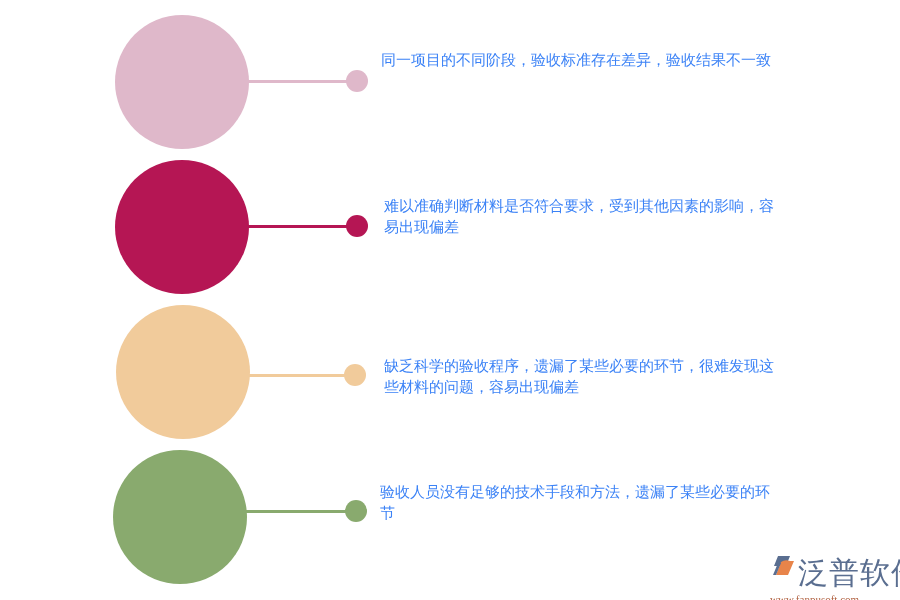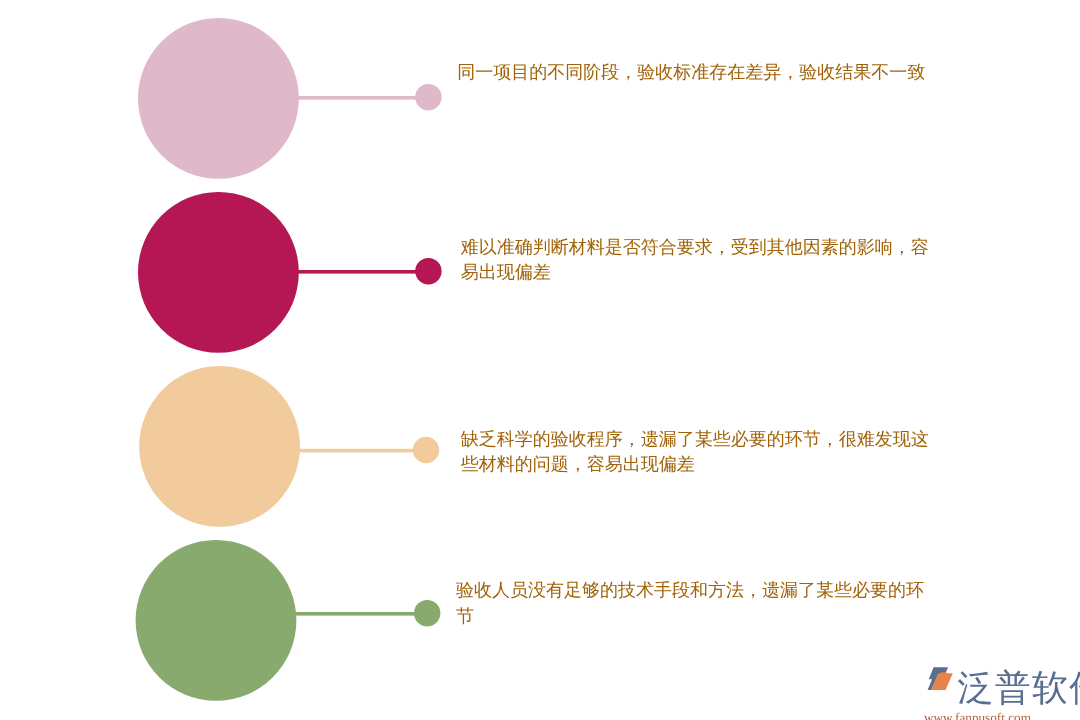--- a/index.html
+++ b/index.html
@@ -1,21 +1,21 @@
 <!DOCTYPE html>
 <html><head>
 <meta charset="utf-8">
 <style>
   html, body { margin: 0; padding: 0; background: #ffffff; }
   body { width: 900px; height: 600px; position: relative; overflow: hidden;
          font-family: "DejaVu Sans", "Liberation Sans", sans-serif; }
   .big { position: absolute; width: 134px; height: 134px; border-radius: 50%; }
   .line { position: absolute; height: 3px; }
   .dot { position: absolute; width: 22px; height: 22px; border-radius: 50%; }
-  .txt { position: absolute; width: 390px; font-size: 15px; line-height: 21px; color: #a16207; }
+  .txt { position: absolute; width: 390px; font-size: 15px; line-height: 21px; color: #3b82f6; }
   .logo { position: absolute; left: 770px; top: 553px; width: 125px; height: 45px; }
   .logo-cn { position: absolute; left: 28px; top: 0px; font-size: 30px; color: #5a6e90; letter-spacing: 1px; white-space: nowrap; }
   .logo-url { position: absolute; left: 0px; top: 40px; font-family: Liberation Serif, serif; font-size: 11px; color: #b06040; white-space: nowrap; }
   .logo-icon { position: absolute; left: 2px; top: 2px; width: 24px; height: 22px; }
 </style>
 </head>
 <body>
 
 <div id="diagram">
     <div class="big" style="left: 115px; top: 15px; background: rgb(223, 184, 202);"></div>

